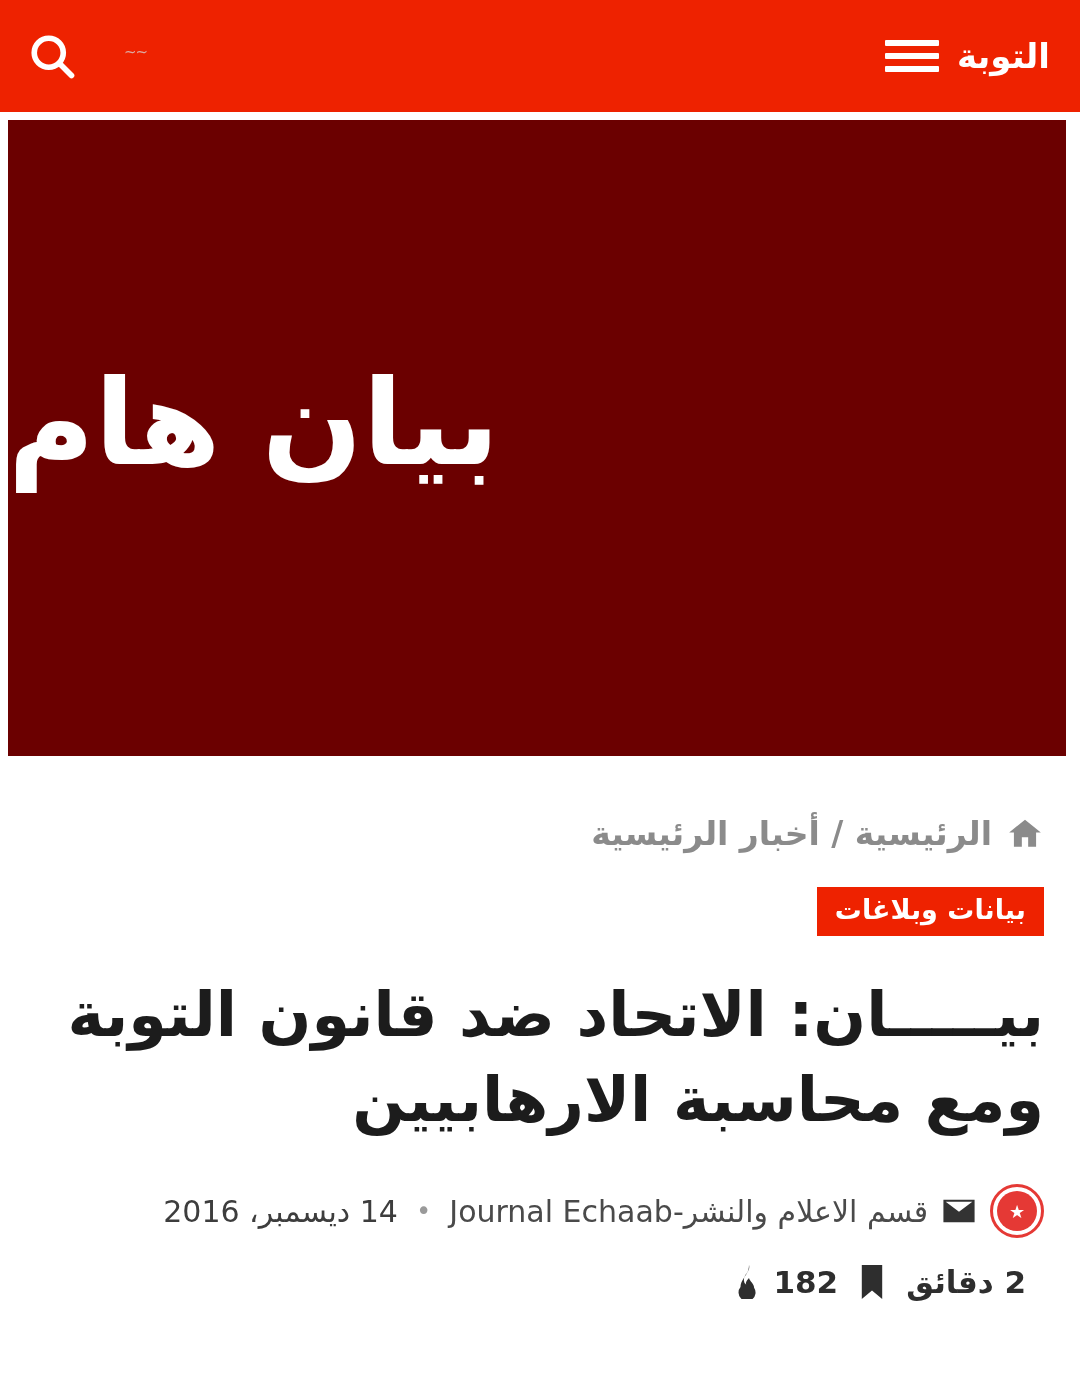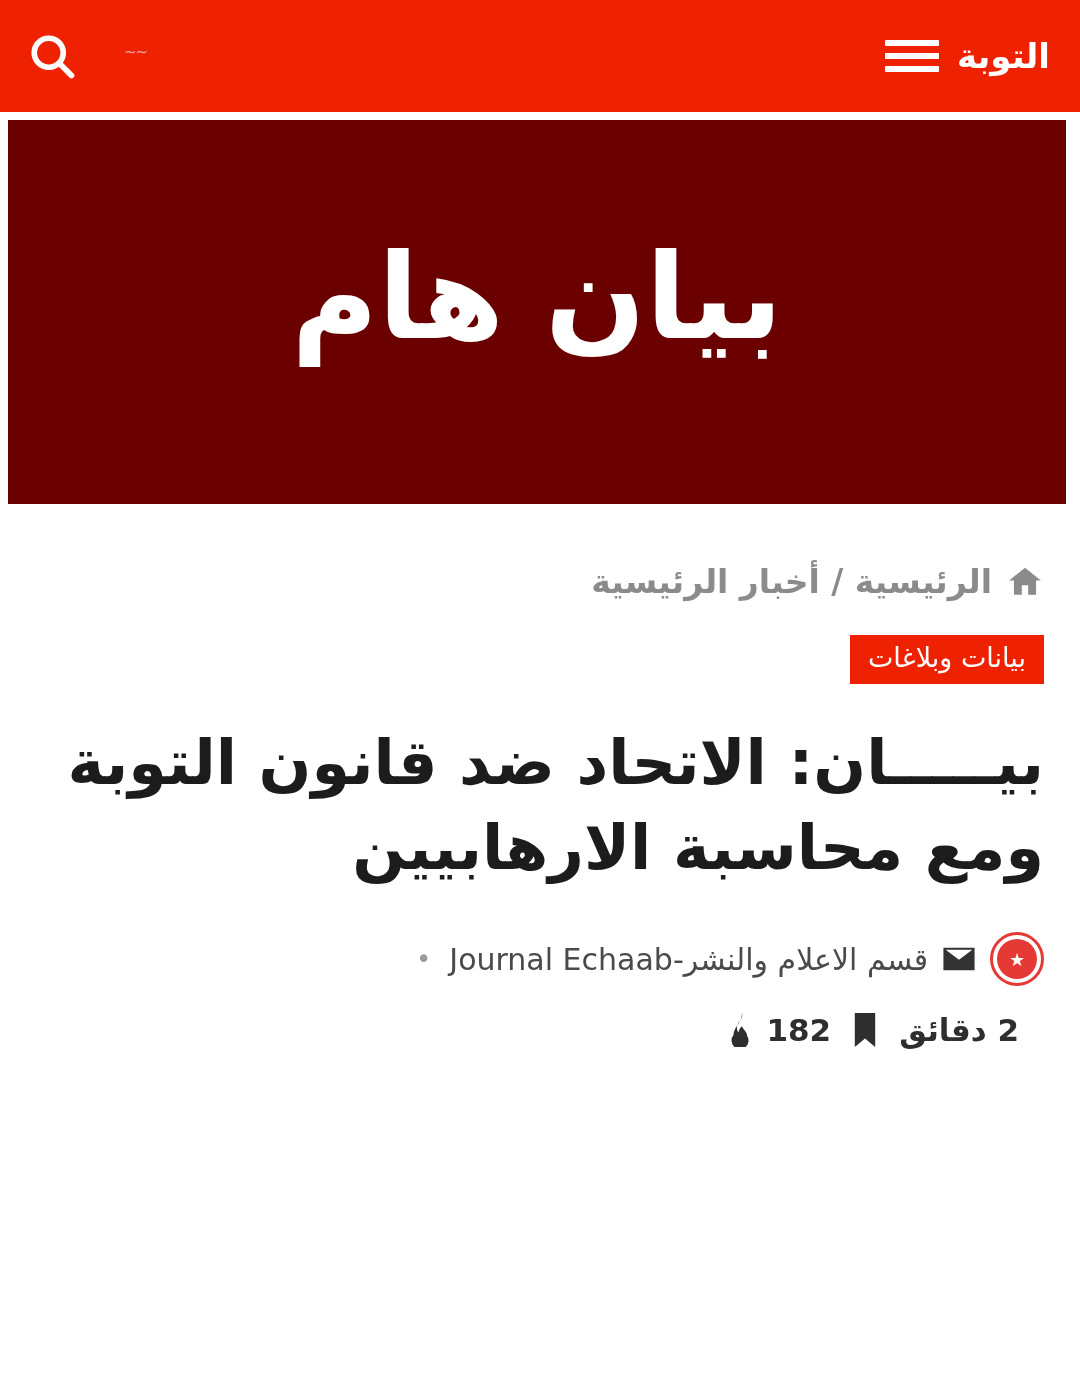--- a/index.html
+++ b/index.html
@@ -59,25 +59,25 @@
     font-size: 15px;
     opacity: .75;
     letter-spacing: -1px;
     transform: translateY(-4px);
   }
   .search-icon svg { display: block; }
 
   
   .hero {
     margin: 8px 14px 0 8px;
-    height: 384px;
+    height: 636px;
     background: #6b0000;
     display: flex;
     align-items: center;
-    justify-content: center;
+    justify-content: flex-end;
     overflow: hidden;
   }
   .hero-text {
     color: #ffffff;
     font-size: 118px;
     font-weight: 700;
     letter-spacing: 0;
     line-height: 1.1;
     text-align: center;
     transform: translateY(-14px);
@@ -109,21 +109,21 @@
     margin-top: 30px;
     display: flex;
     justify-content: flex-start;
     flex-direction: row;
     gap: 12px;
   }
   .tag {
     background: #ee2200;
     color: #ffffff;
     font-size: 27px;
-    font-weight: 400;
+    font-weight: 700;
     padding: 9px 18px 13px 18px;
     line-height: 1;
     white-space: nowrap;
   }
 
   .headline {
     margin-top: 36px;
     font-size: 62px;
     font-weight: 700;
     color: #1c1c1c;
@@ -169,21 +169,21 @@
     align-items: center;
     justify-content: flex-start;
     flex-direction: row;
     gap: 20px;
     font-size: 31px;
     color: #2e2e2e;
     font-weight: 600;
   }
   .stats .group { display: flex; align-items: center; gap: 10px; }
   .stats .icon { display: inline-flex; align-items: center; }
-  .stats .readtime { margin-right: 25px; text-align: center; }
+  .stats .readtime { margin-right: 18px; text-align: center; }
 
   .fire { color: #2b2b2b; font-size: 30px; }
 </style>
 </head>
 <body>
 
 <div class="topbar">
 
   <div class="menu-group">
     <span class="menu-label">التوبة</span>
@@ -230,20 +230,21 @@
     <span class="avatar">
       <span class="inner">★</span>
     </span>
     <span class="mail-icon">
       <svg width="34" height="26" viewBox="0 0 24 18" fill="#333333">
         <path d="M1 1h22v16H1V1zm1.6 1.4L12 9.6l9.4-7.2H2.6z"></path>
       </svg>
     </span>
     <span class="author">قسم الاعلام والنشر-Journal Echaab</span>
     <span class="dot">•</span>
+    <span class="date">14 ديسمبر، 2016</span>
   </div>
 
   <div class="stats">
     <span class="readtime">2 دقائق</span>
     <span class="icon">
       <svg width="28" height="34" viewBox="0 0 16 20" fill="#2e2e2e">
         <path d="M2 0h12v20l-6-5-6 5V0z"></path>
       </svg>
     </span>
     <span class="group">

